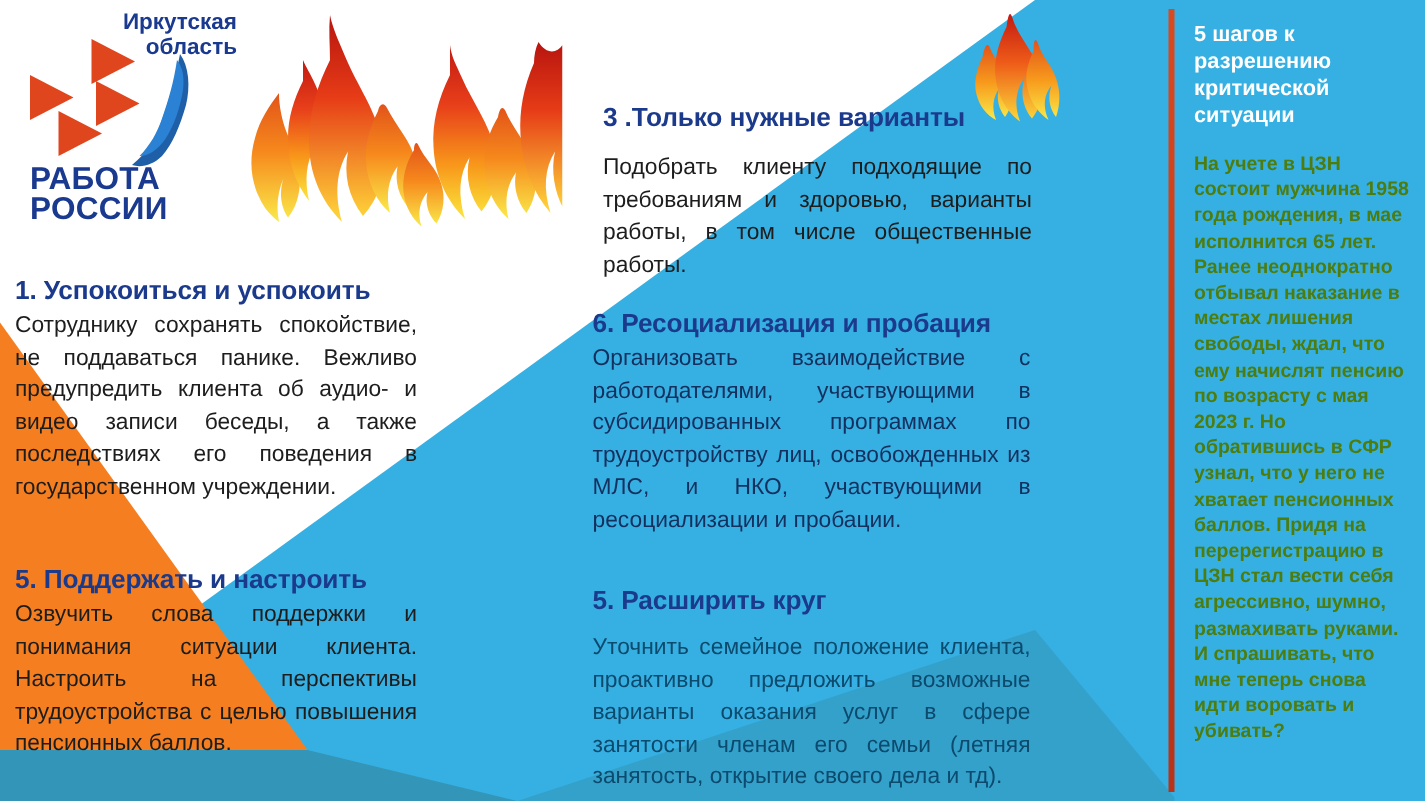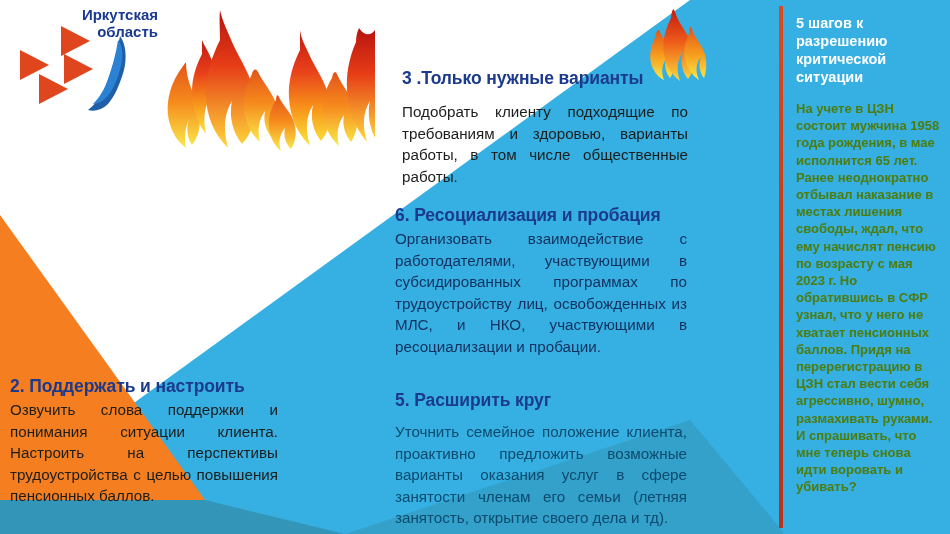--- a/index.html
+++ b/index.html
@@ -105,20 +105,24 @@
       <path d="M25 52 L25 82 L54 67 Z" fill="#E0461E"></path>
     </svg>
 
     <svg class="logo-fish" viewBox="0 0 48 92">
       <path d="M36 4 C33 20 29 34 24 48 C20 60 14 70 4 78 C10 80 18 78 24 72
                C31 64 36 52 40 38 C43 26 42 12 36 4 Z" fill="#1f5fa8"></path>
       <path d="M34 8 C32 22 28 36 24 47 C21 56 16 65 9 72 C15 72 21 68 26 61
                C32 52 36 40 38 28 C39 20 38 13 34 8 Z" fill="#2b82d4"></path>
     </svg>
 
+    <div class="logo-word">
+      <div>РАБОТА</div>
+      <div>РОССИИ</div>
+    </div>
   </div>
 
   <div class="region-label">
     <div>Иркутская</div>
     <div>область</div>
   </div>
 
   <svg class="flames-main" viewBox="0 0 235 175">
     <defs>
       <linearGradient id="fg1" x1="0" y1="0" x2="0" y2="1">
@@ -189,23 +193,27 @@
              C19 64 21 71 25 76 C30 69 31 60 28 52 C25 44 18 38 15 30
              C13 25 11 30 10 36 Z" fill="url(#sg2)"></path>
     <path d="M26 16 C20 28 17 40 19 52 C21 64 27 73 35 79 C31 68 32 58 38 50
              C35 60 37 70 43 77 C50 68 52 56 48 45 C44 32 34 23 30 10
              C28 4 27 9 26 16 Z" fill="url(#sg1)"></path>
     <path d="M44 32 C40 40 38 49 40 57 C42 66 47 73 54 78 C50 69 51 61 56 55
              C53 63 55 71 59 76 C62 68 62 58 59 50 C56 41 49 35 47 27
              C45 22 44 26 44 32 Z" fill="url(#sg2)"></path>
   </svg>
 
+  <div class="col" id="left-col">
+    <h2 class="head">1. Успокоиться и успокоить</h2>
+    <p class="para">Сотруднику сохранять спокойствие, не поддаваться панике. Вежливо предупредить клиента об аудио- и видео записи беседы, а также последствиях его поведения в государственном учреждении.</p>
+  </div>
 
   <div class="col" id="left-block2">
-    <h2 class="head">2. Поддержать и настроить</h2>
+    <h2 class="head">5. Поддержать и настроить</h2>
     <p class="para">Озвучить слова поддержки и понимания ситуации клиента. Настроить на перспективы трудоустройства с целью повышения пенсионных баллов.</p>
   </div>
 
   <div class="col" id="center-col">
     <h2 class="head">3 .Только нужные варианты</h2>
     <p class="para" style="margin-top:12px">Подобрать клиенту  подходящие по требованиям и здоровью, варианты работы, в том числе общественные работы.</p>
   </div>
 
   <div class="col" id="center-block4">
     <h2 class="head">6. Ресоциализация и пробация</h2>

